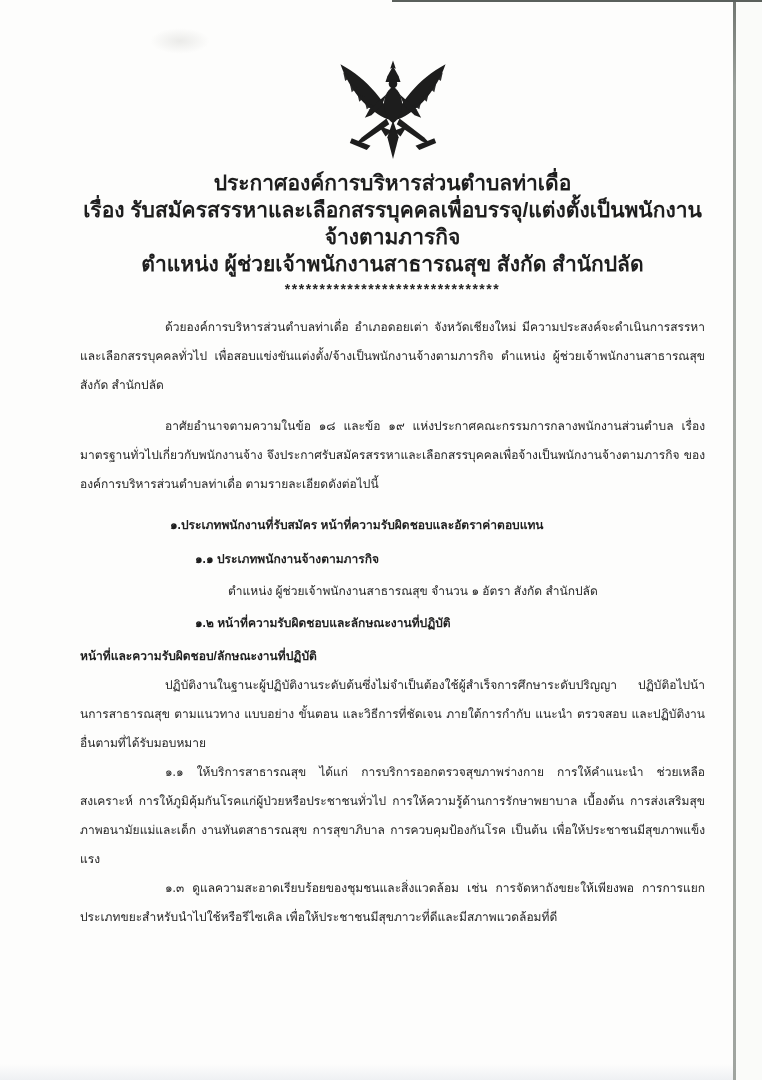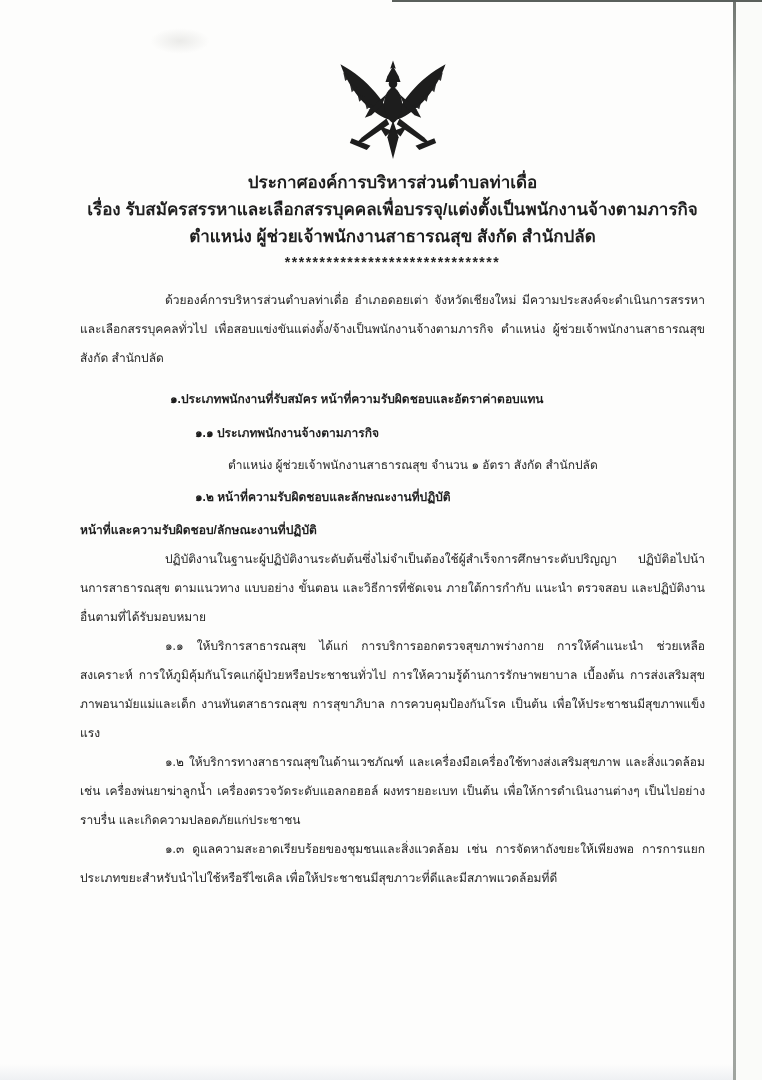--- a/index.html
+++ b/index.html
@@ -17,21 +17,21 @@
   .scan-band-bottom { position:absolute; bottom:0; left:0; width:733px; height:16px;
     background:linear-gradient(180deg,rgba(238,240,243,0) 0%,#eef0f3 100%); }
   .scan-smudge { position:absolute; top:28px; left:150px; width:60px; height:26px;
     background:radial-gradient(ellipse at center,rgba(180,180,175,.25),rgba(180,180,175,0) 70%); }
 
   .inner { position:absolute; left:80px; top:0; width:625px; }
 
   .emblem-row { display:flex; justify-content:center; margin-top:60px; }
   .emblem-row svg { display:block; }
 
-  .title { text-align:center; font-weight:bold; font-size:17px; line-height:27px; }
+  .title { text-align:center; font-weight:bold; font-size:21px; line-height:27px; }
   .title-first { margin-top:5px; }
   .divider { text-align:center; font-weight:bold; font-size:14px; letter-spacing:1.5px;
     line-height:20px; margin-top:2px; color:#262626; }
 
   p { margin:0; font-size:12px; line-height:29px; text-align:justify; }
   .indent { text-indent:85px; }
   .bold { font-weight:bold; }
   .underline { text-underline-offset:3px; text-decoration-thickness:1.5px; }
 
   .p-intro1 { margin-top:14px; }
@@ -81,35 +81,35 @@
       </svg>
     </div>
 
     <div class="title title-first">ประกาศองค์การบริหารส่วนตำบลท่าเดื่อ</div>
     <div class="title">เรื่อง รับสมัครสรรหาและเลือกสรรบุคคลเพื่อบรรจุ/แต่งตั้งเป็นพนักงานจ้างตามภารกิจ</div>
     <div class="title">ตำแหน่ง ผู้ช่วยเจ้าพนักงานสาธารณสุข สังกัด สำนักปลัด</div>
     <div class="divider">*******************************</div>
 
     <p class="indent p-intro1">ด้วยองค์การบริหารส่วนตำบลท่าเดื่อ อำเภอดอยเต่า จังหวัดเชียงใหม่ มีความประสงค์จะดำเนินการสรรหาและเลือกสรรบุคคลทั่วไป เพื่อสอบแข่งขันแต่งตั้ง/จ้างเป็นพนักงานจ้างตามภารกิจ ตำแหน่ง ผู้ช่วยเจ้าพนักงานสาธารณสุข สังกัด สำนักปลัด</p>
 
+    <p class="indent p-intro2">อาศัยอำนาจตามความในข้อ ๑๘ และข้อ ๑๙ แห่งประกาศคณะกรรมการกลางพนักงานส่วนตำบล เรื่องมาตรฐานทั่วไปเกี่ยวกับพนักงานจ้าง จึงประกาศรับสมัครสรรหาและเลือกสรรบุคคลเพื่อจ้างเป็นพนักงานจ้างตามภารกิจ ขององค์การบริหารส่วนตำบลท่าเดื่อ ตามรายละเอียดดังต่อไปนี้</p>
 
     <p class="bold underline h-section1">๑.ประเภทพนักงานที่รับสมัคร หน้าที่ความรับผิดชอบและอัตราค่าตอบแทน</p>
 
     <p class="bold i-11">๑.๑ ประเภทพนักงานจ้างตามภารกิจ</p>
 
     <p class="pos-detail">ตำแหน่ง ผู้ช่วยเจ้าพนักงานสาธารณสุข จำนวน ๑ อัตรา สังกัด สำนักปลัด</p>
 
     <p class="bold i-12">๑.๒ หน้าที่ความรับผิดชอบและลักษณะงานที่ปฏิบัติ</p>
 
     <p class="bold underline h-duties">หน้าที่และความรับผิดชอบ/ลักษณะงานที่ปฏิบัติ</p>
 
     <p class="indent">ปฏิบัติงานในฐานะผู้ปฏิบัติงานระดับต้นซึ่งไม่จำเป็นต้องใช้ผู้สำเร็จการศึกษาระดับปริญญา ปฏิบัติอไปน้านการสาธารณสุข ตามแนวทาง แบบอย่าง ขั้นตอน และวิธีการที่ชัดเจน ภายใต้การกำกับ แนะนำ ตรวจสอบ และปฏิบัติงานอื่นตามที่ได้รับมอบหมาย</p>
 
 
 
     <p class="indent">๑.๑ ให้บริการสาธารณสุข ได้แก่ การบริการออกตรวจสุขภาพร่างกาย การให้คำแนะนำ ช่วยเหลือสงเคราะห์ การให้ภูมิคุ้มกันโรคแก่ผู้ป่วยหรือประชาชนทั่วไป การให้ความรู้ด้านการรักษาพยาบาล เบื้องต้น การส่งเสริมสุขภาพอนามัยแม่และเด็ก งานทันตสาธารณสุข การสุขาภิบาล การควบคุมป้องกันโรค เป็นต้น เพื่อให้ประชาชนมีสุขภาพแข็งแรง</p>
 
-    <p class="indent">๑.๒ ให้บริการทางสาธารณสุขในด้านเวชภัณฑ์ และเครื่องมือเครื่องใช้ทางส่งเสริมสุขภาพ และสิ่งแวดล้อม เช่น เครื่องพ่นยาฆ่าลูกน้ำ เครื่องตรวจวัดระดับแอลกอฮอล์ ผงทรายอะเบท เป็นต้น เพื่อให้การดำเนินงานต่างๆ เป็นไปอย่างราบรื่น และเกิดความปลอดภัยแก่ประชาชน</p>
 
     <p class="indent">๑.๓ ดูแลความสะอาดเรียบร้อยของชุมชนและสิ่งแวดล้อม เช่น การจัดหาถังขยะให้เพียงพอ การการแยกประเภทขยะสำหรับนำไปใช้หรือรีไซเคิล เพื่อให้ประชาชนมีสุขภาวะที่ดีและมีสภาพแวดล้อมที่ดี</p>
 
   </div>
 </div>
 
 </body></html>

